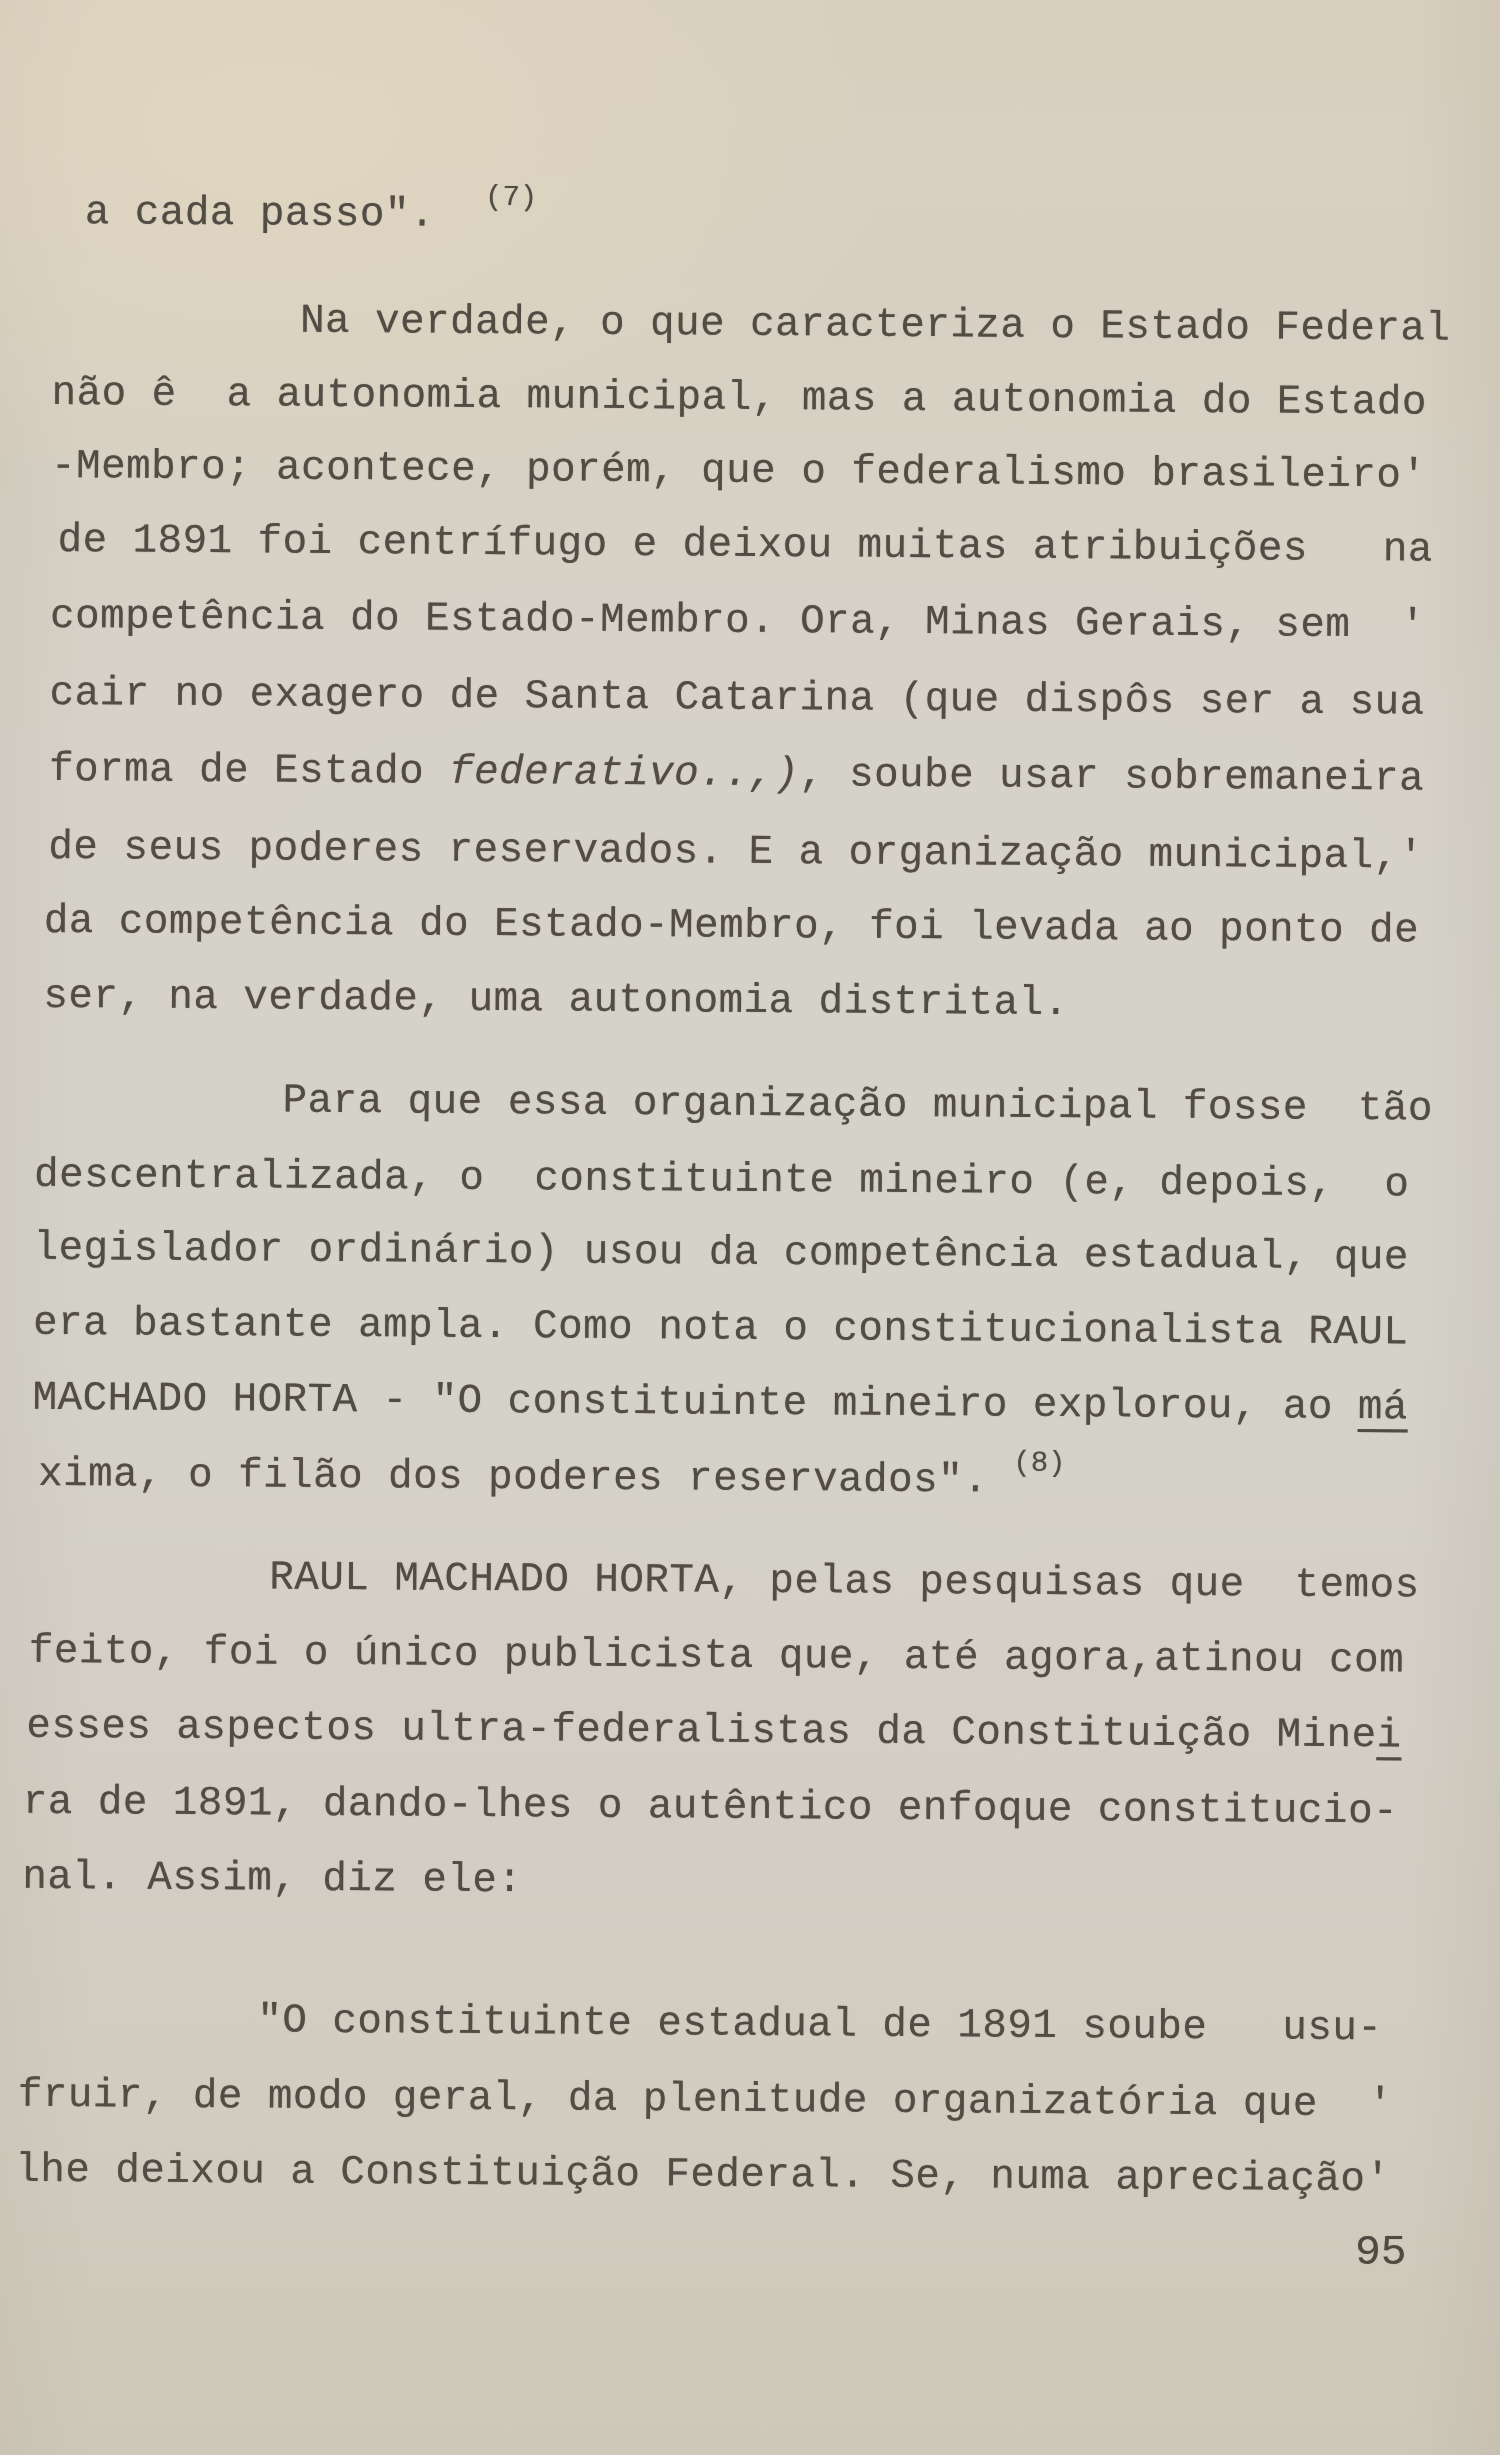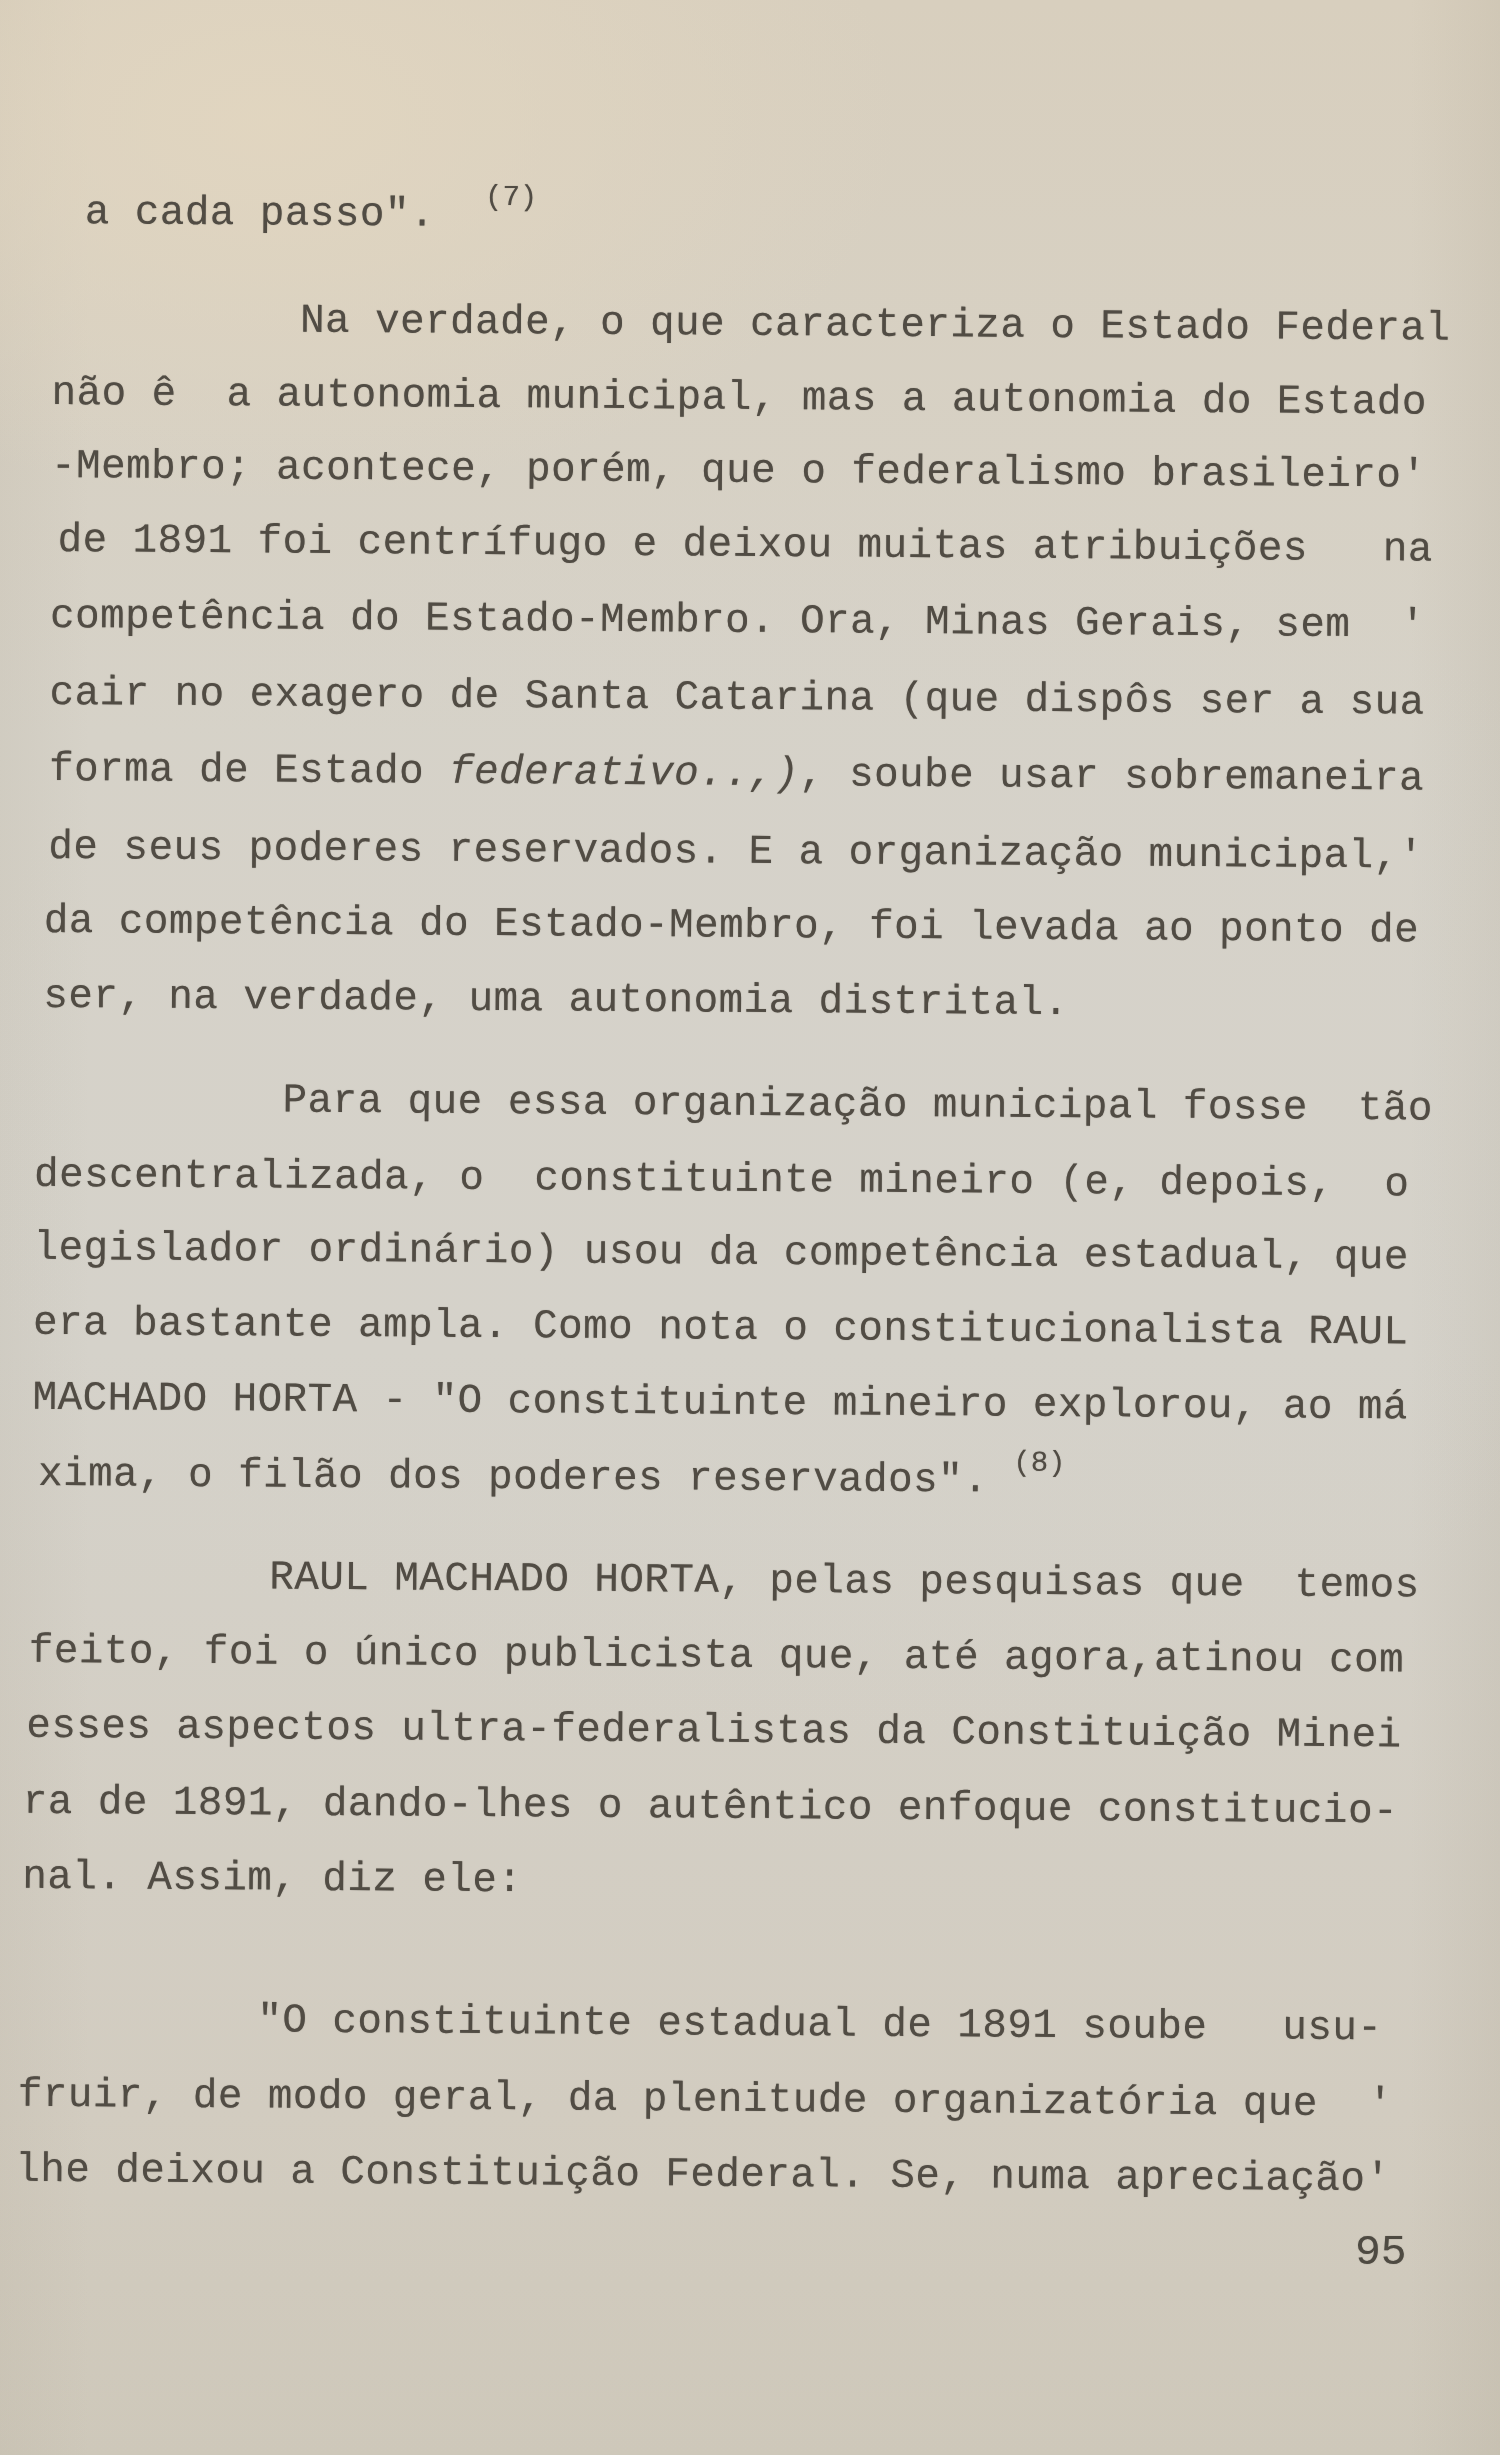--- a/index.html
+++ b/index.html
@@ -34,20 +34,21 @@
   .line .sup{
     font-size:29px;
     position:relative;
     top:-21.3px;
     letter-spacing:0;
   }
   .line .italic{
     font-style:italic;
   }
   .line .underline{
+    text-decoration:underline;
     text-decoration-thickness:3.4px;
     text-underline-offset:10.7px;
   }
   .page-number{
     position:absolute;
     white-space:pre;
     font-size:43px;
     color:#4e4a42;
     text-shadow:0 0 1px rgba(81,76,68,0.55);
     font-family:Liberation Mono, monospace;

